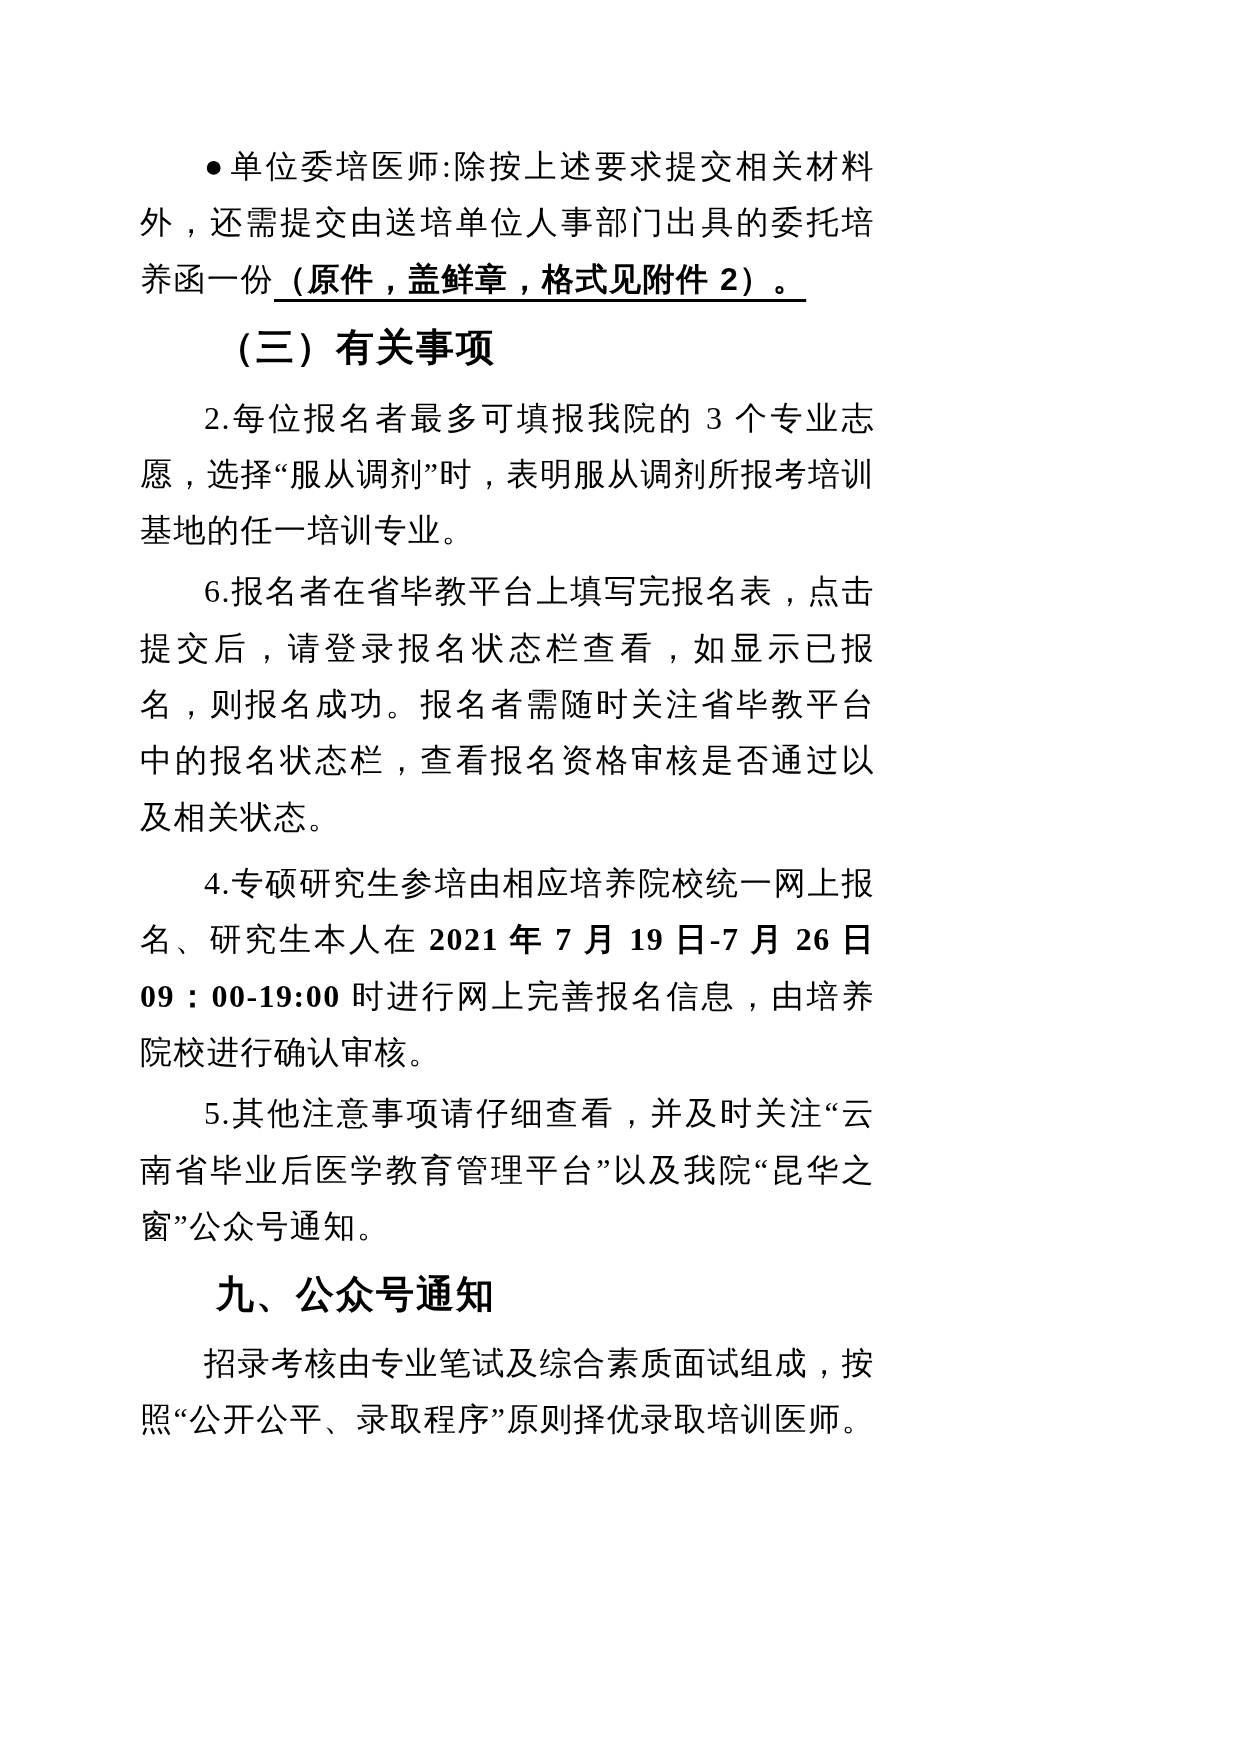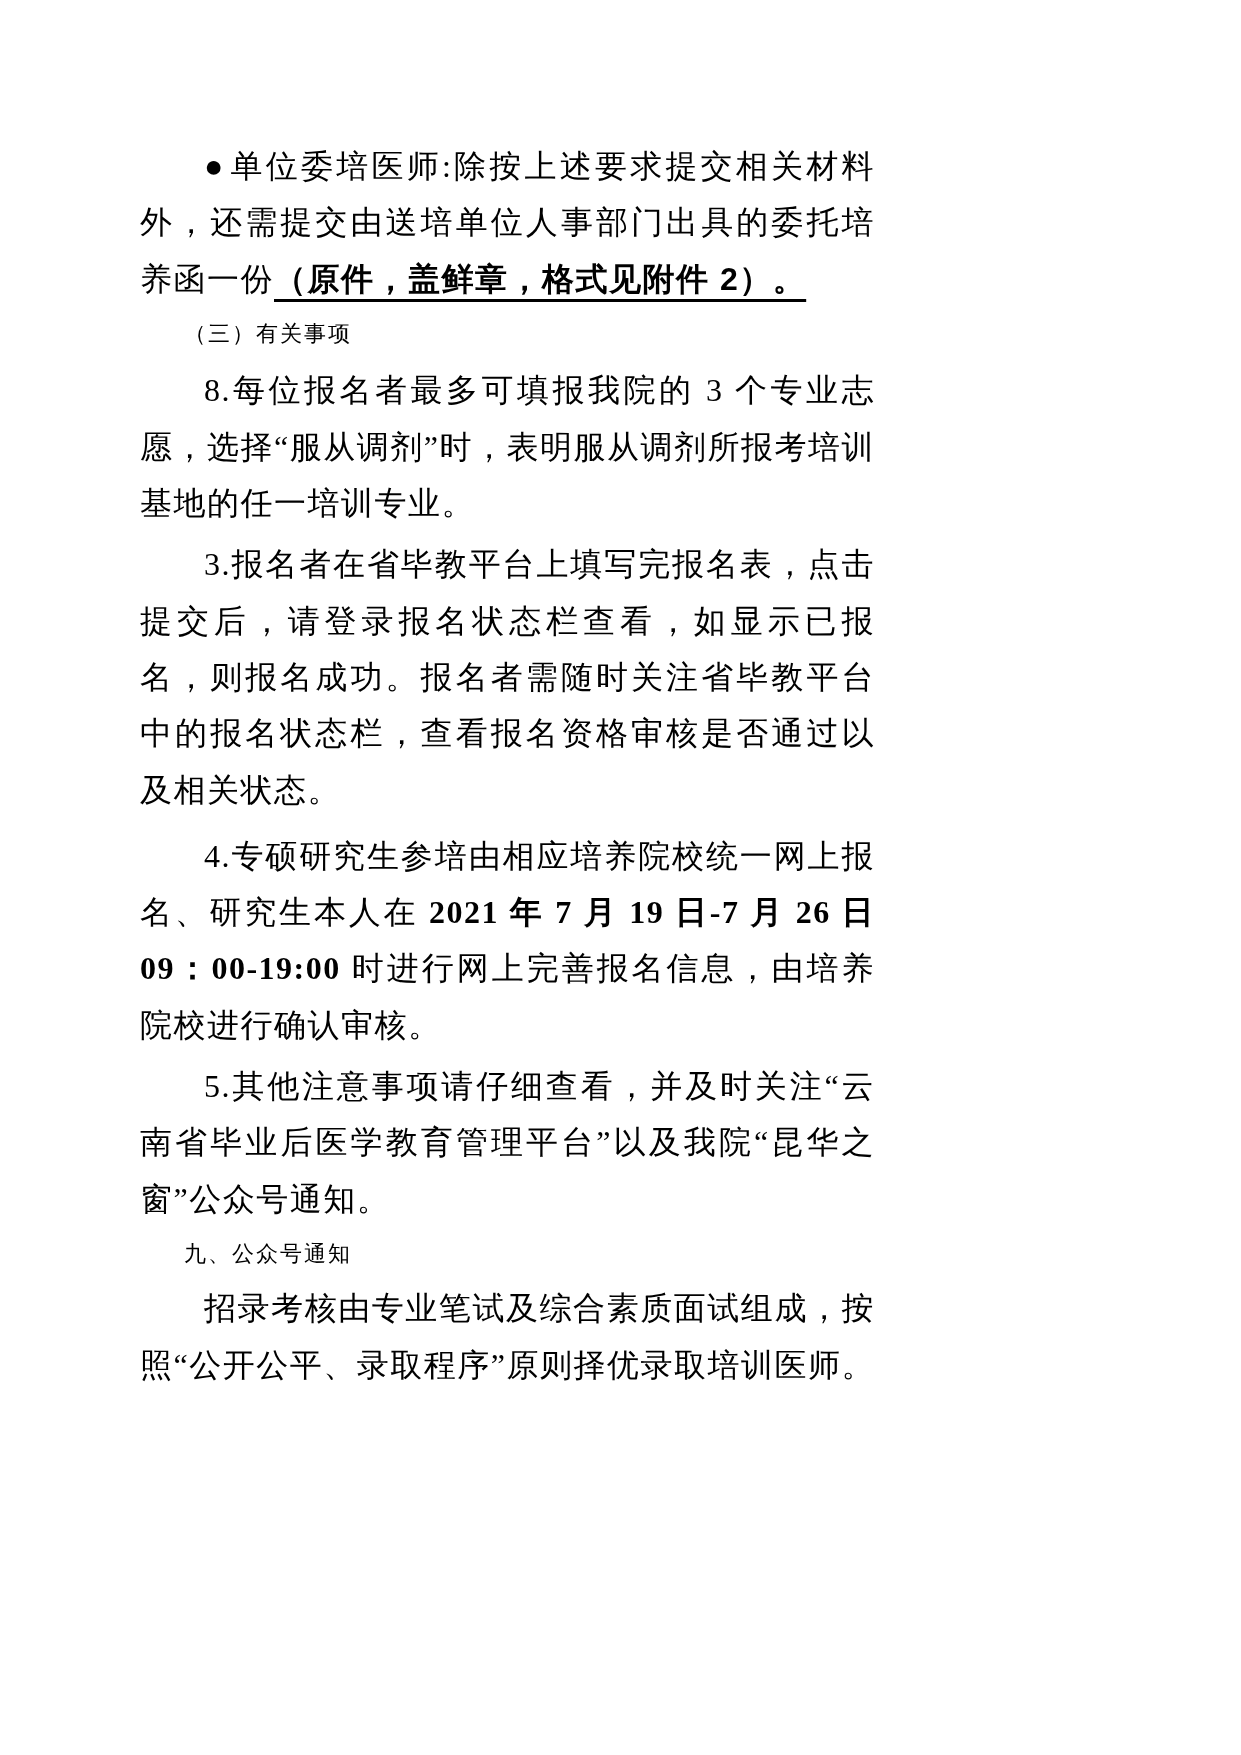--- a/index.html
+++ b/index.html
@@ -26,22 +26,22 @@
     text-align-last: left;
     line-height: 1.76;
     letter-spacing: 1.5px;
     word-break: break-all;
   }
   .para-gap {
     margin-top: 10px;
   }
   .heading {
     font-family: "Liberation Sans", "DejaVu Sans", sans-serif;
-    font-weight: normal;
-    font-size: 22px;
+    font-weight: bold;
+    font-size: 38px;
     margin: 8px 0 8px 0;
     text-indent: 2em;
     line-height: 1.7;
     letter-spacing: 2px;
   }
   .bullet {
     margin-right: 4px;
   }
   .bold-underline {
     font-family: "Liberation Sans", "DejaVu Sans", sans-serif;
@@ -57,23 +57,23 @@
 </head>
 <body>
 
 <div class="page">
 
   <p class="para"><span class="bullet">●</span><span>单位委培医师:除按上述要求提交相关材料外，还需提交由送培单位人事部门出具的委托培养函一份</span><span class="bold-underline">（原件，盖鲜章，格式见附件 2）。</span></p>
 
   <div class="heading">（三）有关事项</div>
 
 
-  <p class="para para-gap">8.每位报名者最多可填报我院的 3 个专业志愿，选择“服从调剂”时，表明服从调剂所报考培训基地的任一培训专业。</p>
+  <p class="para para-gap">2.每位报名者最多可填报我院的 3 个专业志愿，选择“服从调剂”时，表明服从调剂所报考培训基地的任一培训专业。</p>
 
-  <p class="para">3.报名者在省毕教平台上填写完报名表，点击提交后，请登录报名状态栏查看，如显示已报名，则报名成功。报名者需随时关注省毕教平台中的报名状态栏，查看报名资格审核是否通过以及相关状态。</p>
+  <p class="para">6.报名者在省毕教平台上填写完报名表，点击提交后，请登录报名状态栏查看，如显示已报名，则报名成功。报名者需随时关注省毕教平台中的报名状态栏，查看报名资格审核是否通过以及相关状态。</p>
 
   <p class="para para-gap"><span>4.专硕研究生参培由相应培养院校统一网上报名、研究生本人在 </span><span class="bold-date">2021 年 7 月 19 日-7 月 26 日 09：00-19:00</span><span> 时进行网上完善报名信息，由培养院校进行确认审核。</span></p>
 
   <p class="para">5.其他注意事项请仔细查看，并及时关注“云南省毕业后医学教育管理平台”以及我院“昆华之窗”公众号通知。</p>
 
   <div class="heading">九、公众号通知</div>
 
   <p class="para">招录考核由专业笔试及综合素质面试组成，按照“公开公平、录取程序”原则择优录取培训医师。</p>
 
 </div>

